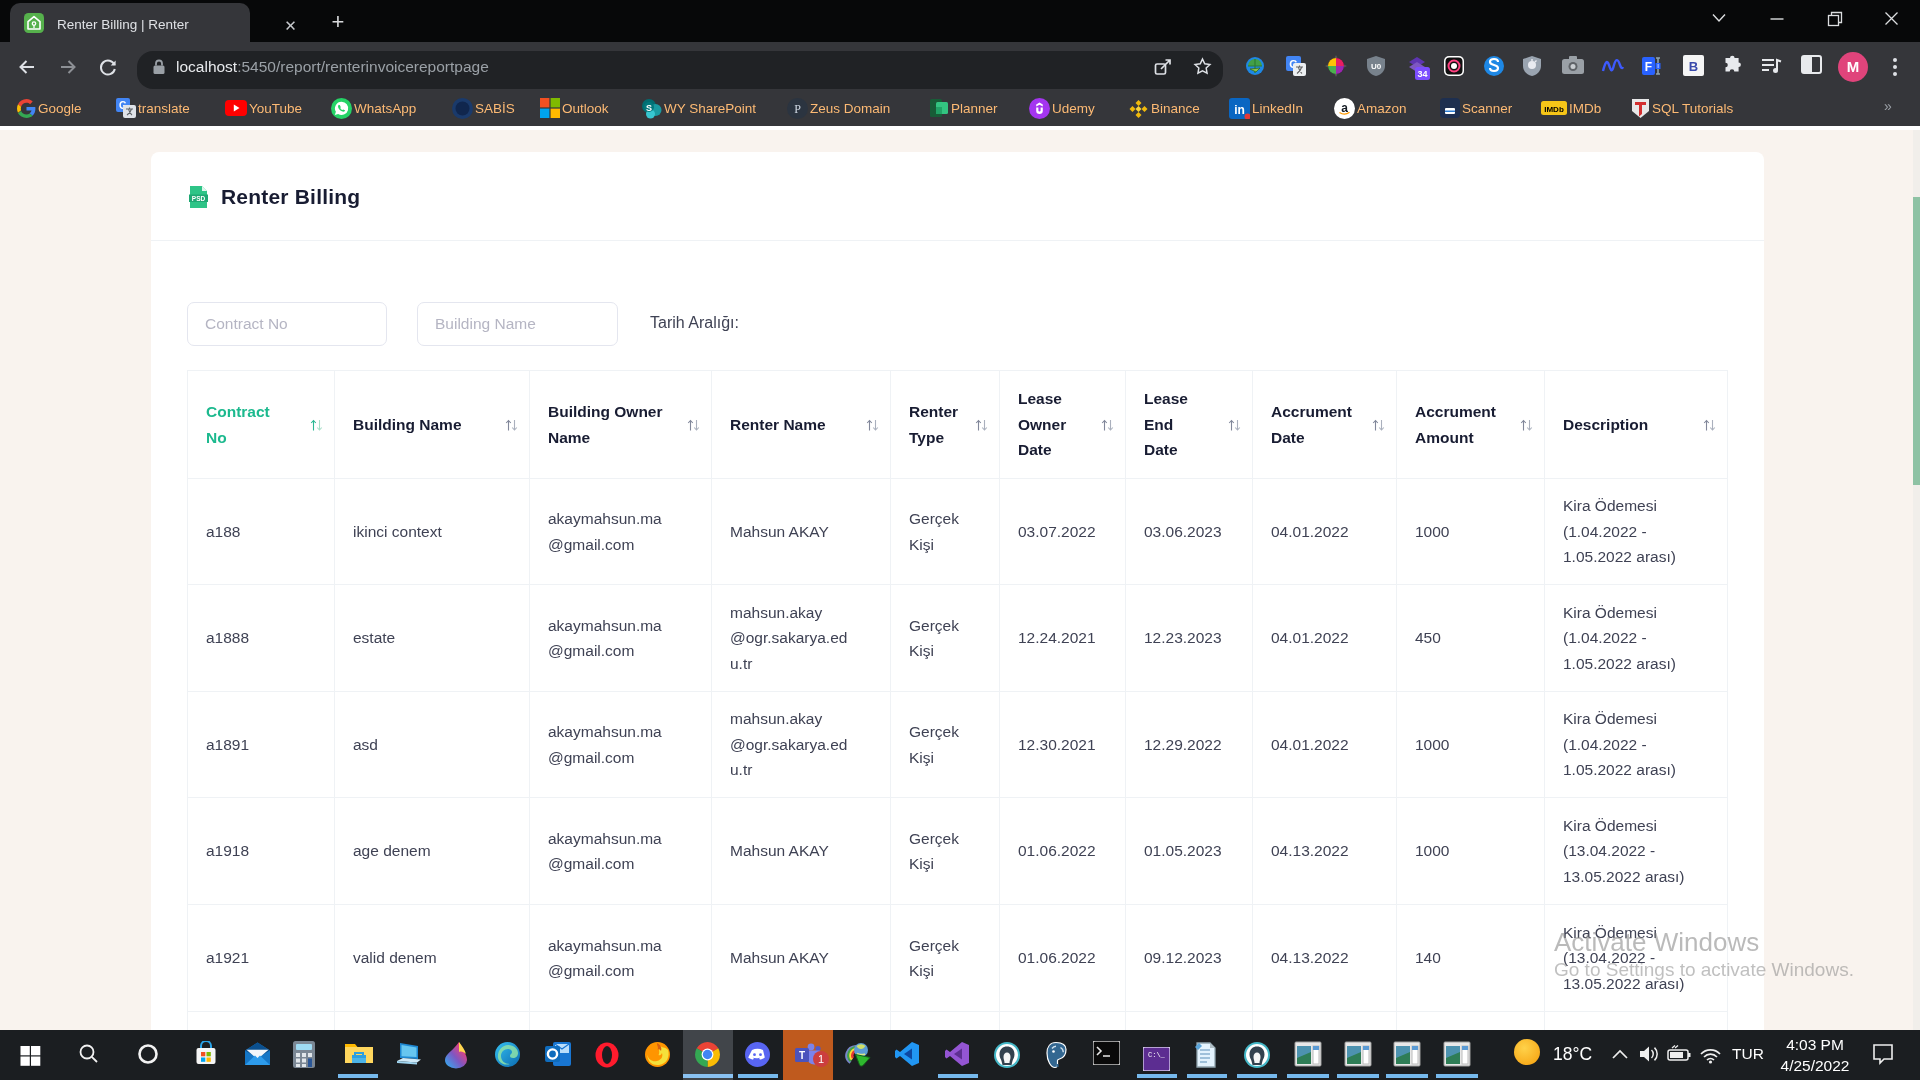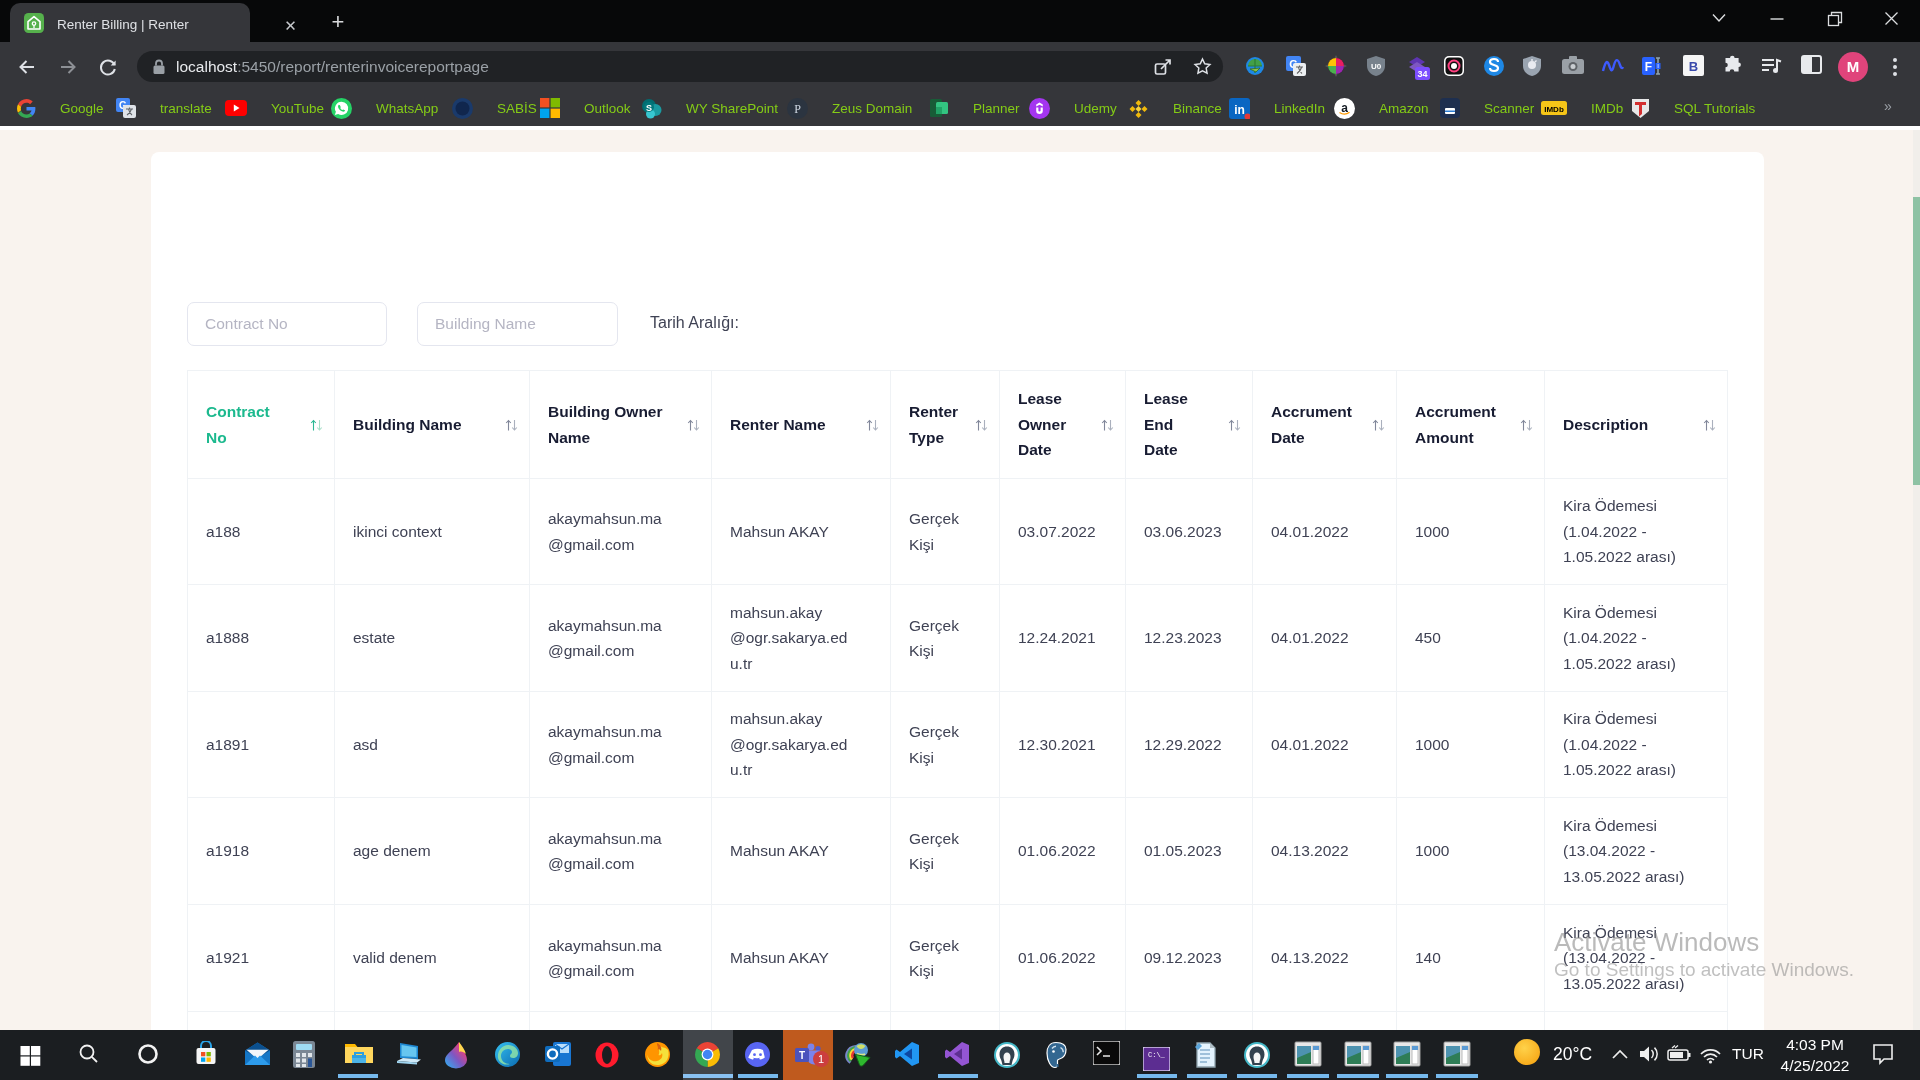--- a/index.html
+++ b/index.html
@@ -4,26 +4,26 @@
 <style>
 html,body{margin:0;padding:0;width:1920px;height:1080px;overflow:hidden;background:#f9f3ee;font-family:"Liberation Sans",sans-serif;}
 .abs{position:absolute;}
 
 #tabstrip{position:absolute;left:0;top:0;width:1920px;height:42px;background:#070809;}
 #tab{position:absolute;left:10px;top:3px;width:240px;height:39px;background:#35363a;border-radius:10px 10px 0 0;}
 #tabtitle{position:absolute;left:47px;top:14px;font-size:13.5px;color:#dfe1e5;white-space:nowrap;}
 #tabx{position:absolute;left:271px;top:13px;width:19px;height:19px;color:#c6c9cd;font-size:15px;line-height:19px;text-align:center;}
 #newtab{position:absolute;left:328px;top:12px;width:20px;height:20px;color:#d8dadc;font-size:22px;line-height:19px;text-align:center;font-weight:400;}
 #toolbar{position:absolute;left:0;top:42px;width:1920px;height:48px;background:#35363a;}
-#addrpill{position:absolute;left:137px;top:9px;width:1086px;height:31px;background:#202225;border-radius:16px;}
+#addrpill{position:absolute;left:137px;top:9px;width:1086px;height:38px;background:#202225;border-radius:16px;}
 #urltext{position:absolute;left:39px;top:7px;font-size:15.5px;color:#9aa0a6;white-space:nowrap;}
 #urltext b{color:#e8eaed;font-weight:400;}
 #bookmarks{position:absolute;left:0;top:90px;width:1920px;height:36px;background:#35363a;}
 .bm{position:absolute;top:0;height:36px;display:flex;align-items:center;}
-.bm span{color:#84cc16;font-size:13.5px;margin-left:24px;white-space:nowrap;}
+.bm span{color:#fdba74;font-size:13.5px;margin-left:2px;white-space:nowrap;}
 #pagetop{position:absolute;left:0;top:126px;width:1920px;height:4px;background:#ffffff;}
 
 #page{position:absolute;left:0;top:130px;width:1920px;height:900px;background:#f9f3ee;overflow:hidden;}
 #card{position:absolute;left:151px;top:22px;width:1613px;height:900px;background:#ffffff;border-radius:8px 8px 0 0;}
 #cardhead{position:absolute;left:0;top:0;width:1613px;height:88px;border-bottom:1px solid #eff2f5;}
 #cardtitle{position:absolute;left:70px;top:33px;font-size:21px;font-weight:700;color:#181c32;letter-spacing:.2px;}
 .input{position:absolute;height:44px;border:1px solid #e4e6ef;border-radius:7px;background:#fff;box-sizing:border-box;font-size:15.5px;display:flex;align-items:center;padding-left:17px;}
 .ph{color:#b5b5c3;}
 .val{color:#3f4254;}
 #btngroup{position:absolute;left:1387px;top:154px;width:188px;height:50px;background:#e9ebf4;border-radius:7px;display:flex;align-items:center;}
@@ -325,20 +325,29 @@
         <path d="M4 4 h11 v3 h-4 v9 l-3 2.5 v-11.5 h-4z" fill="#d32f2f"></path>
       </svg>
       <span>SQL Tutorials</span>
     </div>
     <div class="abs" style="left:1884px;top:8px;color:#9aa0a6;font-size:14px;">»</div>
   </div>
 <div id="pagetop"></div>
 
 <div id="page">
   <div id="card">
+    <div id="cardhead">
+      <svg class="abs" style="left:38px;top:33px" width="19" height="24" viewBox="0 0 19 24">
+          <path d="M1 1 h12 l5 5 v17 h-17 z" fill="#2ec487"></path>
+          <path d="M13 1 l5 5 h-5 z" fill="#fff" opacity=".85"></path>
+          <rect x="0" y="9.5" width="19" height="7.5" fill="#1ea873"></rect>
+          <text x="9.5" y="15.6" font-size="6.5" fill="#fff" text-anchor="middle" font-weight="bold" font-family="Liberation Sans">PSD</text>
+        </svg>
+      <div id="cardtitle">Renter Billing</div>
+    </div>
 
     <div class="input ph" style="left:36px;top:150px;width:200px;">Contract No</div>
     <div class="input ph" style="left:266px;top:150px;width:201px;">Building Name</div>
     <div class="abs" style="left:499px;top:162px;font-size:16px;color:#3f4254;font-weight:500;">Tarih Aralığı:</div>
     <div id="tablewrap">
         <table>
           <colgroup>
             <col style="width:147px">
             <col style="width:195px">
             <col style="width:182px">
@@ -708,21 +717,21 @@
       </svg></div>
     <div class="uline" style="left:1436px;width:42px;background:#76b9ed"></div>
     <div class="abs" style="left:1443px;top:11px;width:28px;height:28px"><svg width="28" height="26" viewBox="0 0 28 26">
         <rect x="1" y="1" width="26" height="24" rx="1" fill="#e8e8e8" stroke="#9e9e9e"></rect>
         <rect x="3" y="5" width="14" height="18" fill="#2e7d56"></rect>
         <path d="M3 5 h14 v6 l-14 6z" fill="#5b9bd5" opacity=".7"></path>
         <rect x="19" y="5" width="6" height="18" fill="#fff" stroke="#bbb"></rect>
         <rect x="19" y="5" width="6" height="4" fill="#5b9bd5"></rect>
       </svg></div>
     <div class="abs" style="left:1514px;top:9px;width:26px;height:26px;border-radius:50%;background:radial-gradient(circle at 40% 35%,#ffd24a,#f59e0b);"></div>
-    <div class="abs" style="left:1553px;top:14px;font-size:17.5px;color:#fff;">20°C</div>
+    <div class="abs" style="left:1553px;top:14px;font-size:17.5px;color:#fff;">18°C</div>
     <svg class="abs" style="left:1610px;top:17px" width="20" height="14" viewBox="0 0 20 14">
       <path d="M3 11 L10 4 L17 11" stroke="#eee" stroke-width="1.7" fill="none"></path>
     </svg>
     <svg class="abs" style="left:1637px;top:14px" width="24" height="20" viewBox="0 0 24 20">
       <path d="M3 7 h4 l5-4.5 v15 L7 13 H3z" fill="#eee"></path>
       <path d="M14.5 6 a5.5 5.5 0 0 1 0 8 M17.5 3.6 a9 9 0 0 1 0 12.8" stroke="#eee" stroke-width="1.5" fill="none"></path>
     </svg>
     <svg class="abs" style="left:1666px;top:15px" width="26" height="18" viewBox="0 0 26 18">
       <rect x="2" y="5" width="20" height="10" rx="2" stroke="#eee" stroke-width="1.5" fill="none"></rect>
       <rect x="4" y="7" width="13" height="6" fill="#eee"></rect>

